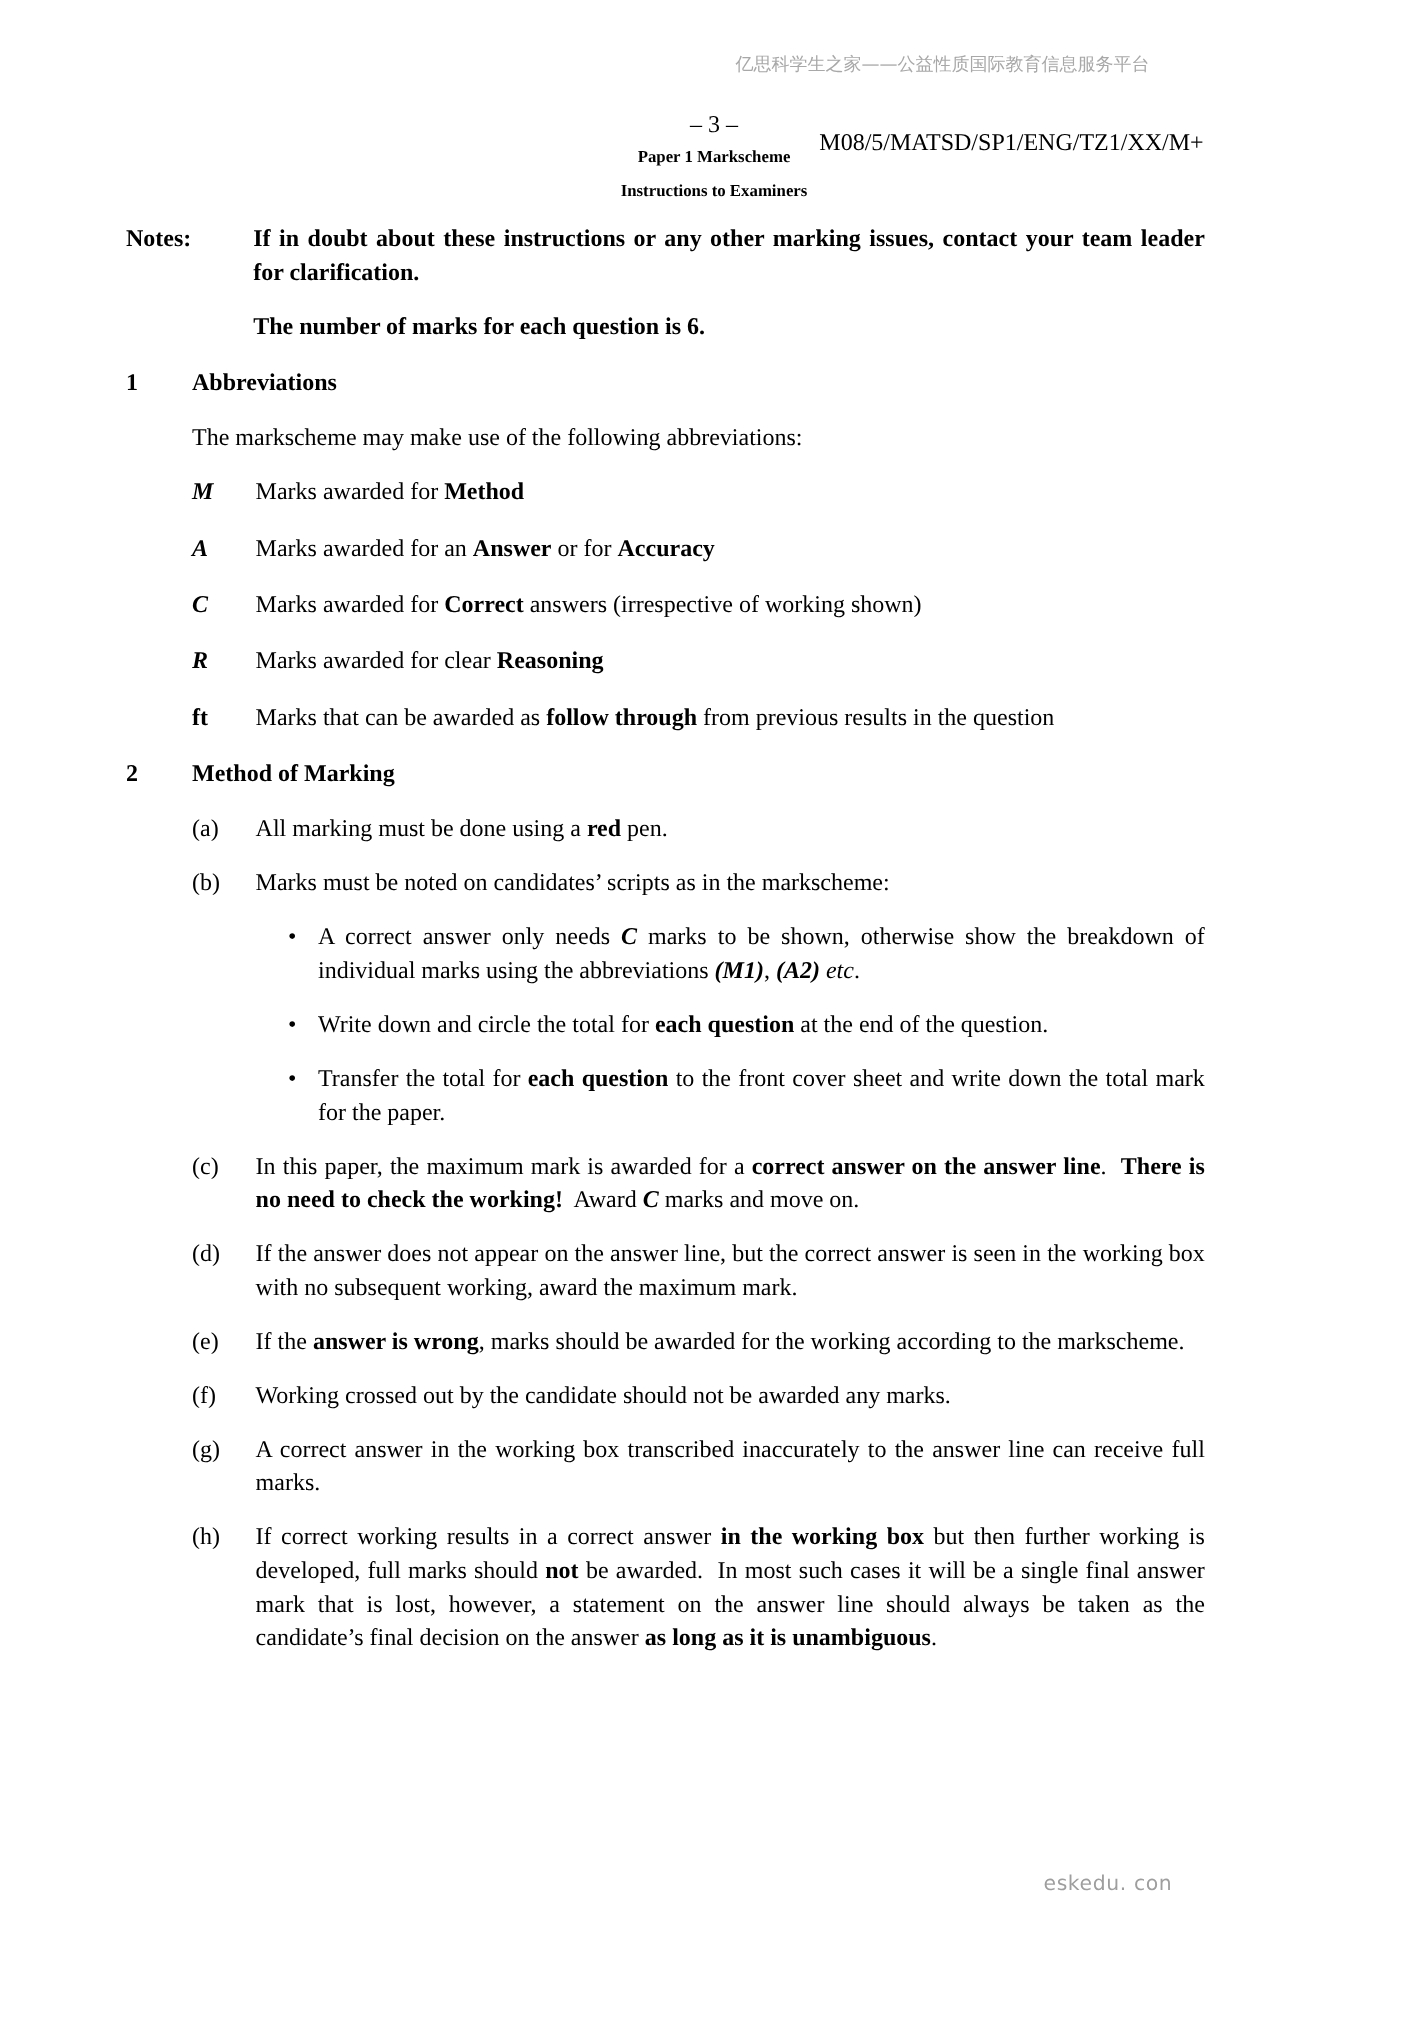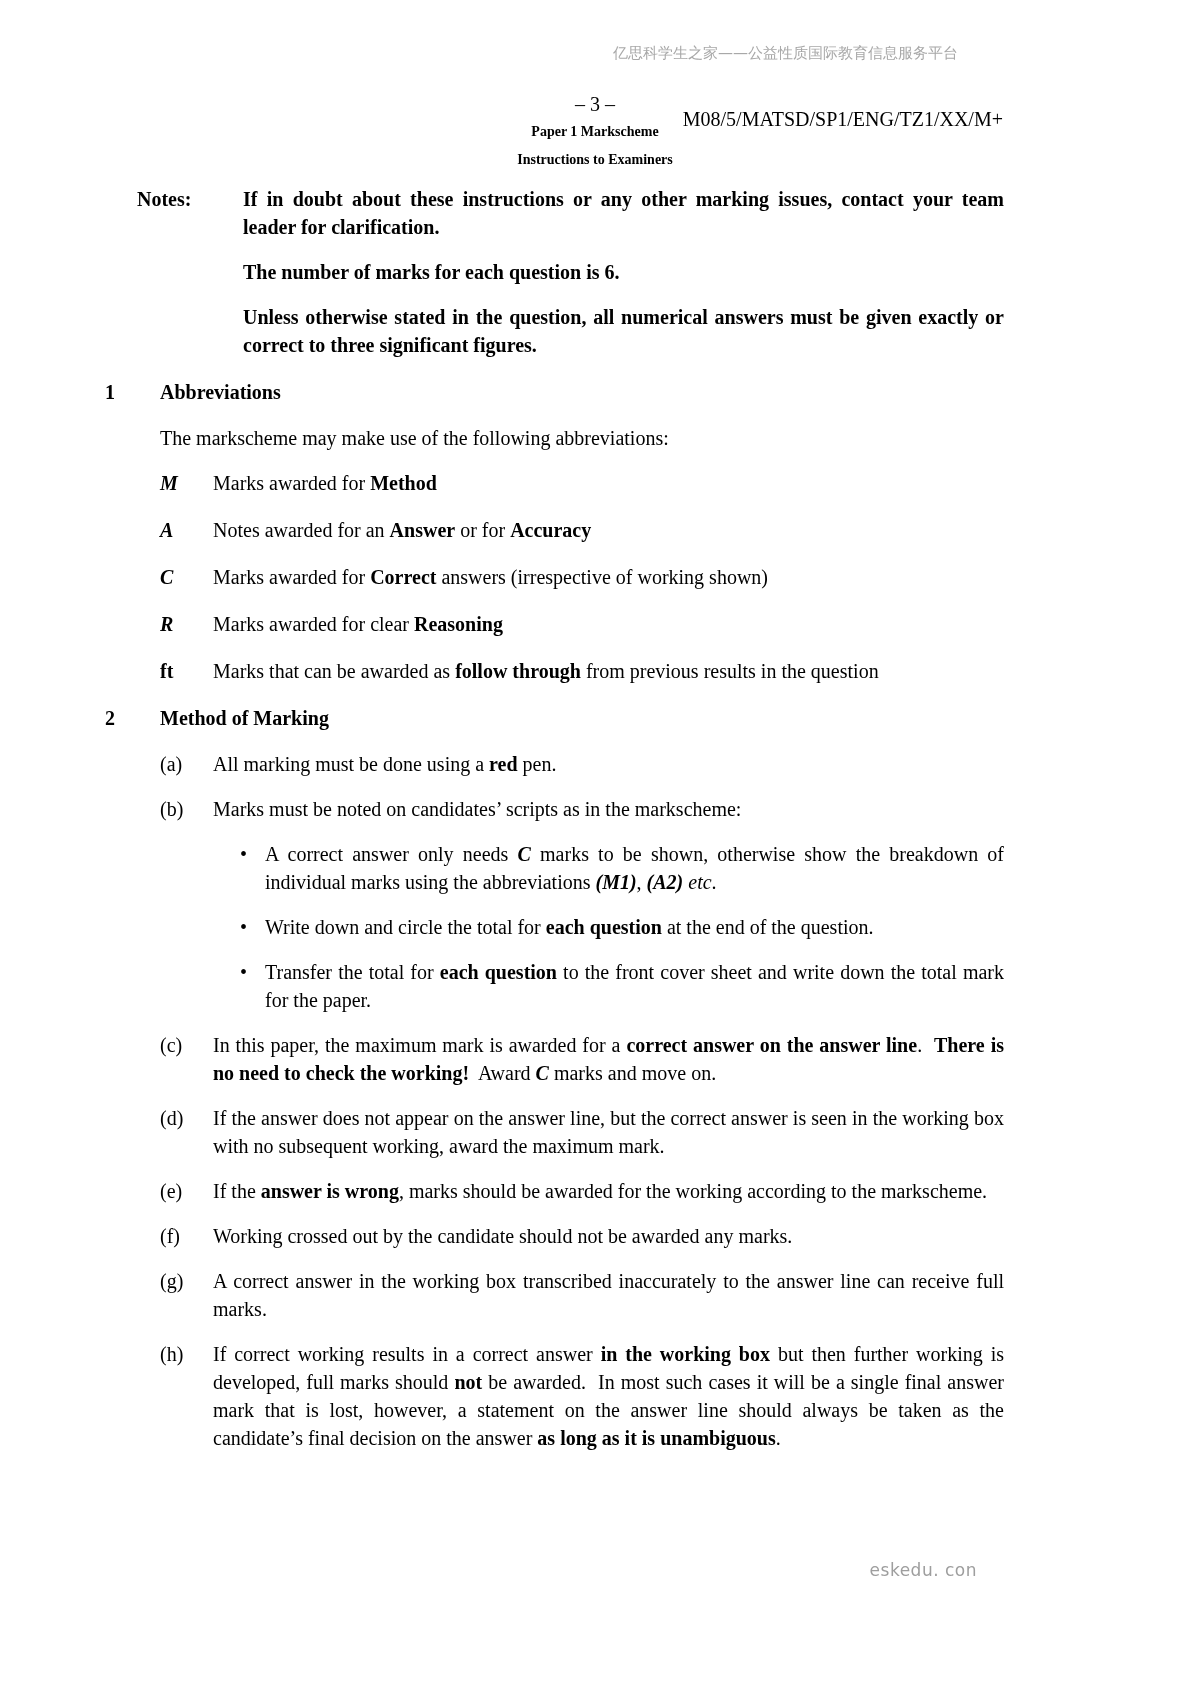--- a/index.html
+++ b/index.html
@@ -13,21 +13,21 @@
     font-family:"DejaVu Sans", sans-serif; font-size:15px; line-height:18px;
     color:#a8a8a8;
   }
   .header { padding-top:90px; }
   .header-line { position:relative; height:28px; text-align:center; }
   .paper-code { position:absolute; right:187px; top:15px; }
   .doc-title, .doc-subtitle { text-align:center; font-weight:bold; font-size:14px; line-height:28px; }
   .content { margin:11px 186px 0 105px; }
 
   .note-row { display:flex; margin-bottom:17px; }
-  .note-label { flex:none; width:106px; font-weight:bold;margin-left:32px; }
+  .note-label { flex:none; width:106px; font-weight:bold; }
   .note-text { flex:1; text-align:justify; }
 
   .section { margin-top:19px; }
   .section-heading { display:flex; margin-bottom:18px; }
   .section-number { flex:none; width:55px; font-weight:bold; }
   .section-title { font-weight:bold; }
   .section-intro { margin:0 0 17px 55px; }
 
   .abbr-row { display:flex; margin:0 0 19px 55px; }
   .abbr-symbol { flex:none; width:53px; font-weight:bold; }
@@ -71,39 +71,35 @@
   <div class="content">
     <div id="notes-block">
         <div class="note-row">
           <div class="note-label">Notes:</div>
           <div class="note-text"><span class="b">If in doubt about these instructions or any other marking issues, contact your team leader for clarification.</span></div>
         </div>
         <div class="note-row">
           <div class="note-label"></div>
           <div class="note-text"><span class="b">The number of marks for each question is 6.</span></div>
         </div>
-        <div class="note-row">
-          <div class="note-label"></div>
-          <div class="note-text"><span class="b">Unless otherwise stated in the question, all numerical answers must be given exactly or correct to three significant figures.</span></div>
-        </div>
       </div>
     <div id="sections">
         <div class="section">
           <div class="section-heading">
             <span class="section-number">1</span>
             <span class="section-title">Abbreviations</span>
           </div>
           <div class="section-intro">The markscheme may make use of the following abbreviations:</div>
           <div class="abbr-row">
             <span class="abbr-symbol it">M</span>
             <div class="abbr-def"><span>Marks awarded for </span><span class="b">Method</span></div>
           </div>
           <div class="abbr-row">
             <span class="abbr-symbol it">A</span>
-            <div class="abbr-def"><span>Notes awarded for an </span><span class="b">Answer</span><span> or for </span><span class="b">Accuracy</span></div>
+            <div class="abbr-def"><span>Marks awarded for an </span><span class="b">Answer</span><span> or for </span><span class="b">Accuracy</span></div>
           </div>
           <div class="abbr-row">
             <span class="abbr-symbol it">C</span>
             <div class="abbr-def"><span>Marks awarded for </span><span class="b">Correct</span><span> answers (irrespective of working shown)</span></div>
           </div>
           <div class="abbr-row">
             <span class="abbr-symbol it">R</span>
             <div class="abbr-def"><span>Marks awarded for clear </span><span class="b">Reasoning</span></div>
           </div>
           <div class="abbr-row">

